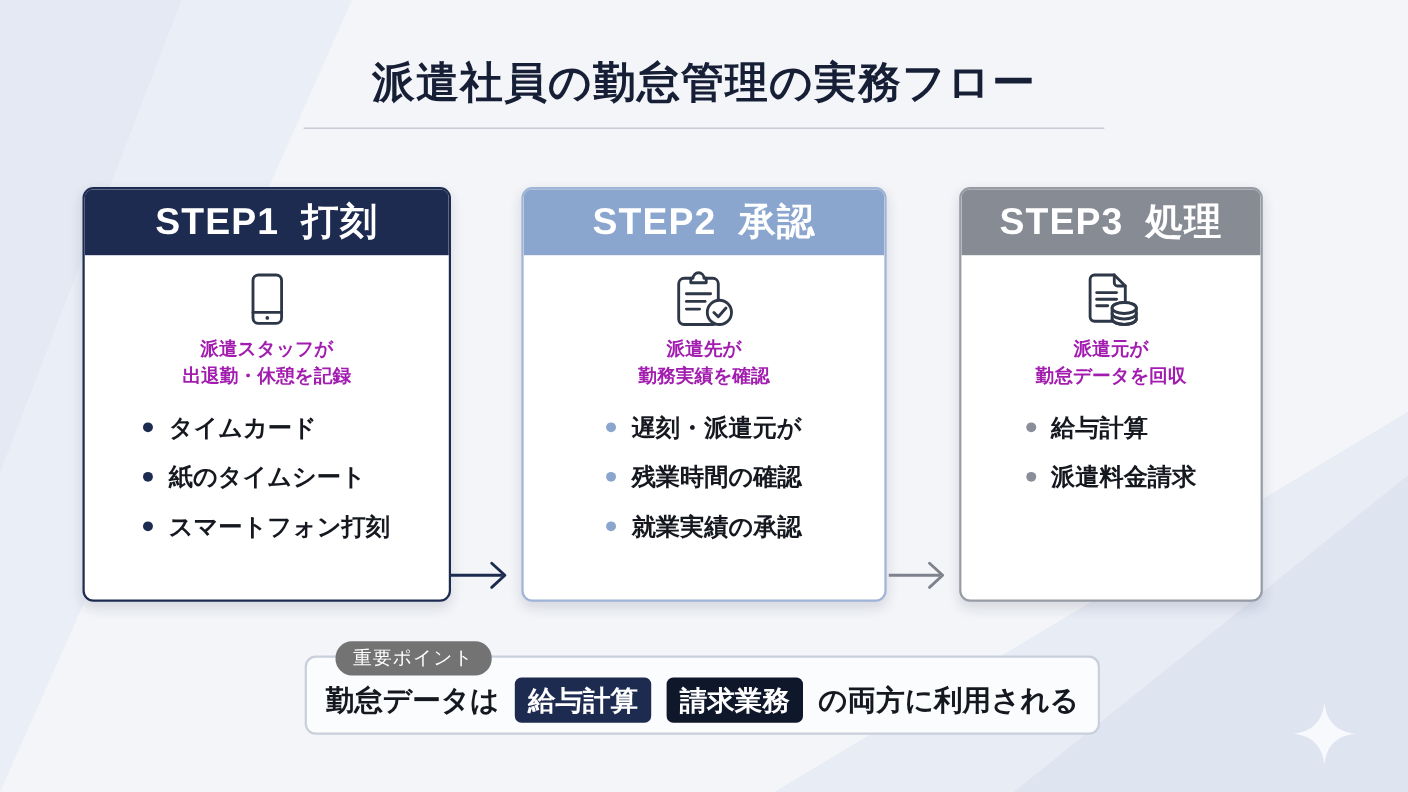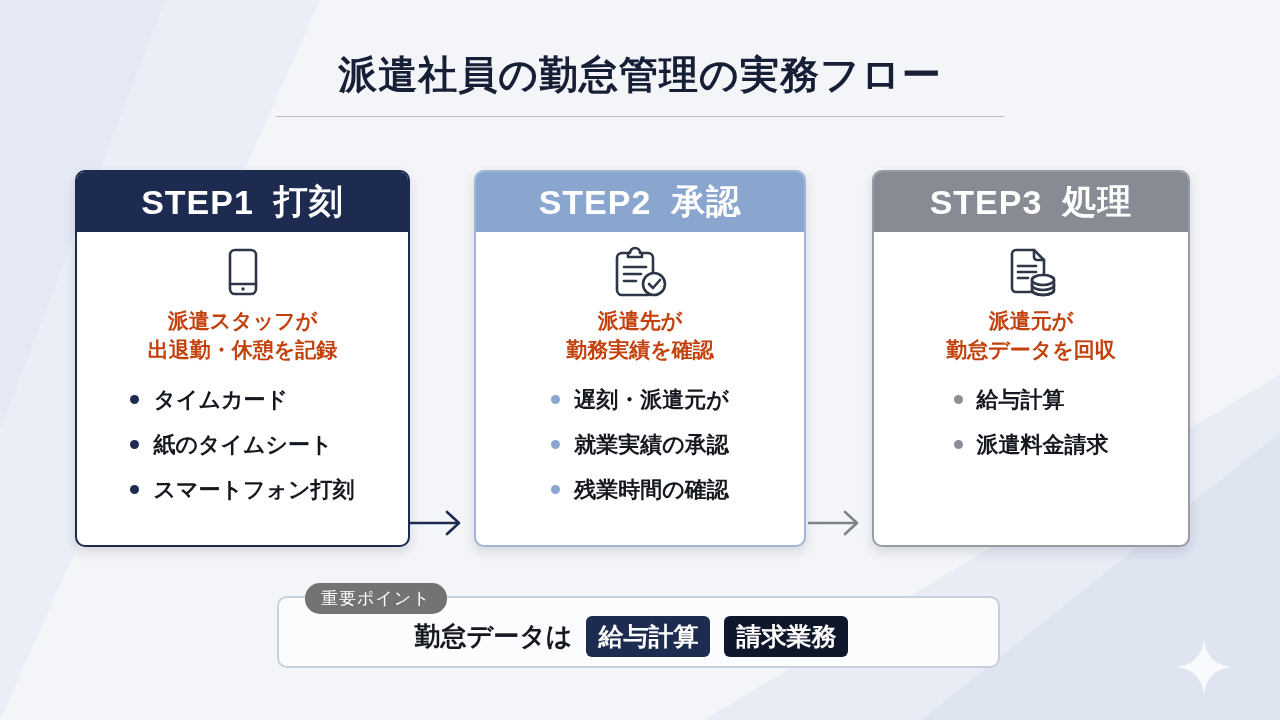--- a/index.html
+++ b/index.html
@@ -18,32 +18,32 @@
   .title-wrap { position:absolute; top:48px; left:0; width:1280px; text-align:center; }
   .page-title { font-size:39px; font-weight:bold; color:#161f36; letter-spacing:1px; }
   .title-rule { position:absolute; top:116px; left:276px; width:728px; height:1px; background:#b7bcc7; }
 
   
   .flow { position:absolute; top:170px; left:0; width:1280px; height:377px; }
   .card { position:absolute; top:0; height:377px; background:#ffffff; border-radius:10px;
           box-shadow:0 5px 12px rgba(25,35,70,.14); overflow:hidden; }
   .card-1 { left:75px;  width:335px; border:2.5px solid #1d2b50; }
   .card-2 { left:474px; width:332px; border:2px solid #9fb4d6; }
-  .card-3 { left:872px; width:318px; border:2px solid #979ba4; }
+  .card-3 { left:872px; width:276px; border:2px solid #979ba4; }
 
   .card-header { height:60px; display:flex; align-items:center; justify-content:center;
                  color:#ffffff; font-size:34px; font-weight:bold; letter-spacing:1px; }
   .hdr-navy { background:#1d2b50; }
   .hdr-blue { background:#8aa5ce; }
   .hdr-gray { background:#878b94; }
   .hdr-ja { margin-left:20px; }
 
   .card-body { padding:14px 10px 0; text-align:center; }
   .icon { height:52px; display:flex; align-items:center; justify-content:center; margin-bottom:8px; }
-  .card-heading { font-size:21px; font-weight:bold; color:#c2410c; line-height:1.4;
+  .card-heading { font-size:17px; font-weight:bold; color:#a21caf; line-height:1.4;
                   white-space:pre-line; margin-bottom:20px; }
   ul.bullets { list-style:none; width:fit-content; margin:0 auto; text-align:left; }
   ul.bullets li { display:flex; align-items:center; font-size:22px; font-weight:bold;
                   color:#15181f; margin-bottom:15px; }
   .dot { width:9px; height:9px; border-radius:50%; margin-right:14px; flex:0 0 9px; }
   .dot-navy { background:#1d2b50; }
   .dot-blue { background:#8aa5ce; }
   .dot-gray { background:#8a8e98; }
 
   .arrow { position:absolute; top:340px; width:58px; height:26px; }
@@ -138,25 +138,25 @@
       </div>
       <div class="card-heading">派遣先が
 勤務実績を確認</div>
       <ul class="bullets">
         <li>
             <span class="dot dot-blue"></span>
             <span>遅刻・派遣元が</span>
           </li>
         <li>
             <span class="dot dot-blue"></span>
+            <span>残業時間の確認</span>
+          </li>
+        <li>
+            <span class="dot dot-blue"></span>
             <span>就業実績の承認</span>
-          </li>
-        <li>
-            <span class="dot dot-blue"></span>
-            <span>残業時間の確認</span>
           </li>
       </ul>
     </div>
   </div>
 
   <svg class="arrow arrow-2" viewBox="0 0 58 26">
     <line x1="1" y1="13" x2="48" y2="13" stroke="#7d828c" stroke-width="2.6"></line>
     <polyline points="38,2 50,13 38,24" fill="none" stroke="#7d828c" stroke-width="2.6" stroke-linecap="round" stroke-linejoin="round"></polyline>
   </svg>
 
@@ -195,14 +195,15 @@
   </div>
 
 </div>
 
 <div class="note-box">
   <div class="note-badge">重要ポイント</div>
   <div class="note-line">
     <span>勤怠データは</span>
     <span class="note-tag tag-navy">給与計算</span>
     <span class="note-tag tag-gray">請求業務</span>
+    <span>の両方に利用される</span>
   </div>
 </div>
 
 </body></html>

